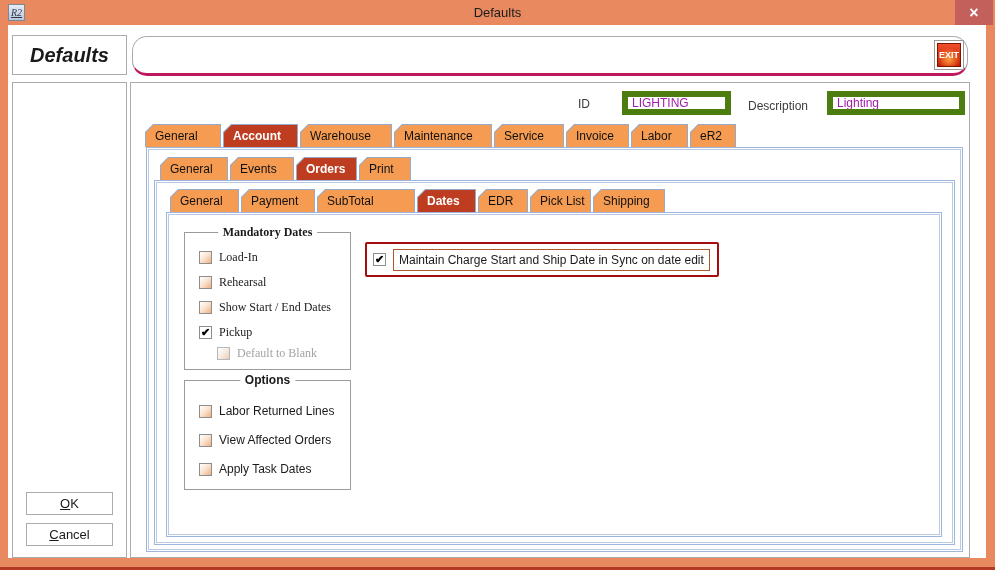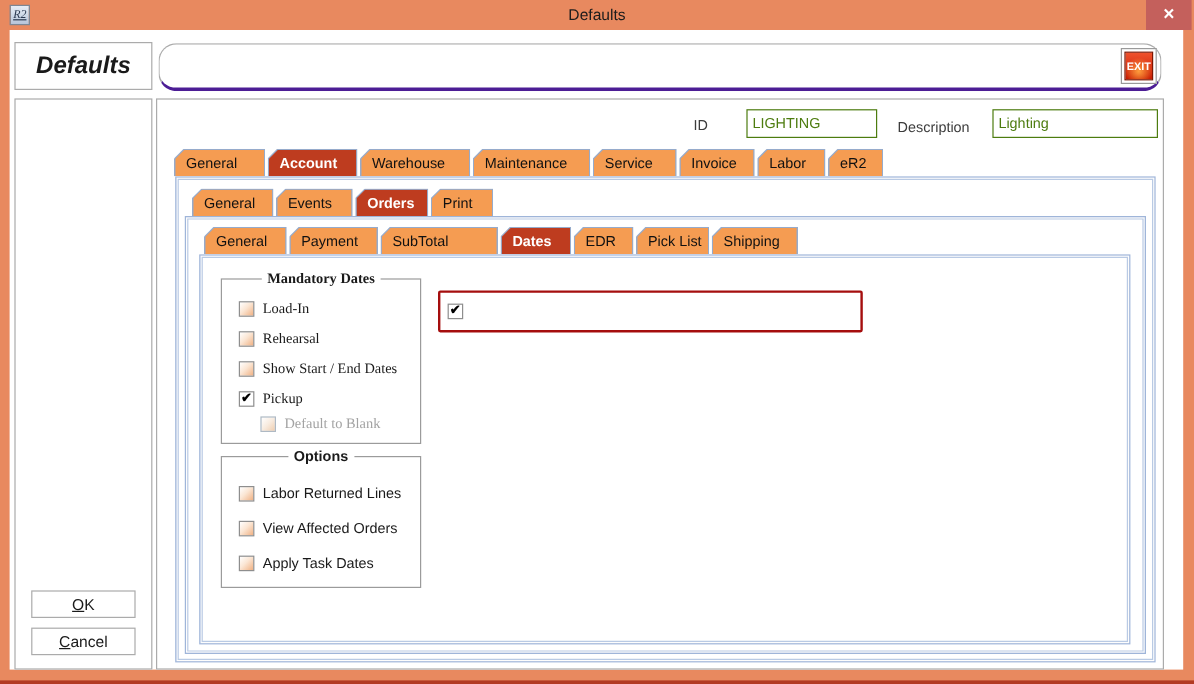--- a/index.html
+++ b/index.html
@@ -31,41 +31,41 @@
   .frame-bottom-line { position:absolute; left:0; bottom:0; width:995px; height:3px;
     background:var(--c-frame-line,#B23A23); }
   .backdrop { position:absolute; left:8px; top:25px; width:978px; height:533px; background:#fff; }
 
   .box { position:absolute; background:#fff; border:1px solid #ABABAB; }
 
   
   #defaults-box { left:12px; top:35px; width:115px; height:40px;
     font-size:20px; font-weight:bold; font-style:italic;
     display:flex; align-items:center; justify-content:center; }
-  #topbar { left:132px; top:36px; width:836px; height:40px; border-bottom:3px solid #4c1d95;border-radius:15px; }
+  #topbar { left:132px; top:36px; width:836px; height:40px; border-bottom:3px solid #be185d;border-radius:15px; }
   .exit-outer { position:absolute; right:3px; top:3px; width:30px; height:30px;
     border:1px solid #9a9a9a; background:#fff; padding:2px; }
   .exit-inner { width:100%; height:100%;
     background: radial-gradient(circle at 50% 70%, #ff9d3c 0%, rgba(255,157,60,0) 60%),
                 linear-gradient(var(--c-exit-top,#EF512C), var(--c-exit-bottom,#C61B02));
     border:1px solid #7e1501; color:#fff; font-size:9px; font-weight:bold;
     display:flex; align-items:center; justify-content:center; letter-spacing:0; }
 
   
   #sidebar { left:12px; top:82px; width:115px; height:476px; }
   .side-btn { position:absolute; left:13px; width:87px; height:23px;
     background:#fff; border:1px solid #ABABAB; font-size:13px;
     display:flex; align-items:center; justify-content:center; cursor:default; }
   #ok-btn { top:409px; } #cancel-btn { top:440px; }
 
   
   #main { left:130px; top:82px; width:840px; height:476px; }
   .fld-label { position:absolute; height:24px; line-height:24px; color:#3c3c3c; font-size:12px; }
-  .fld { position:absolute; height:24px; border:1px solid #4d7c0f; background:#fff;
-    font-family:"Liberation Sans", sans-serif; font-size:12px; padding:0 4px; color:#4d7c0f; }
+  .fld { position:absolute; height:24px; border:6px solid #4d7c0f; background:#fff;
+    font-family:"Liberation Sans", sans-serif; font-size:12px; padding:0 4px; color:#a21caf; }
 
   
   .tabrow { position:absolute; height:23px; display:flex; }
   .tab { position:relative; height:23px; margin-right:2px; cursor:default; }
   .tab-bg { position:absolute; inset:0; background:var(--c-tab-border,#96ABCB);
     clip-path:polygon(8px 0, 100% 0, 100% 100%, 0 100%, 0 8px); }
   .tab-fill { position:absolute; left:1px; right:1px; top:1px; bottom:0;
     background:var(--c-tab,#F59C52);
     clip-path:polygon(7.5px 0, 100% 0, 100% 100%, 0 100%, 0 7.5px); }
   .tab-label { position:absolute; left:10px; top:0; bottom:0; right:2px;
@@ -280,13 +280,14 @@
     <span class="lbl">View Affected Orders</span>
   </div>
   <div class="chkrow" style="top:81px">
     <span class="cb"></span>
     <span class="lbl">Apply Task Dates</span>
   </div>
 </div>
 
 <div id="sync-box">
   <span class="cb checked">✔</span>
+  <span class="lbl">Maintain Charge Start and Ship Date in Sync on date edit</span>
 </div>
 
 </body></html>

